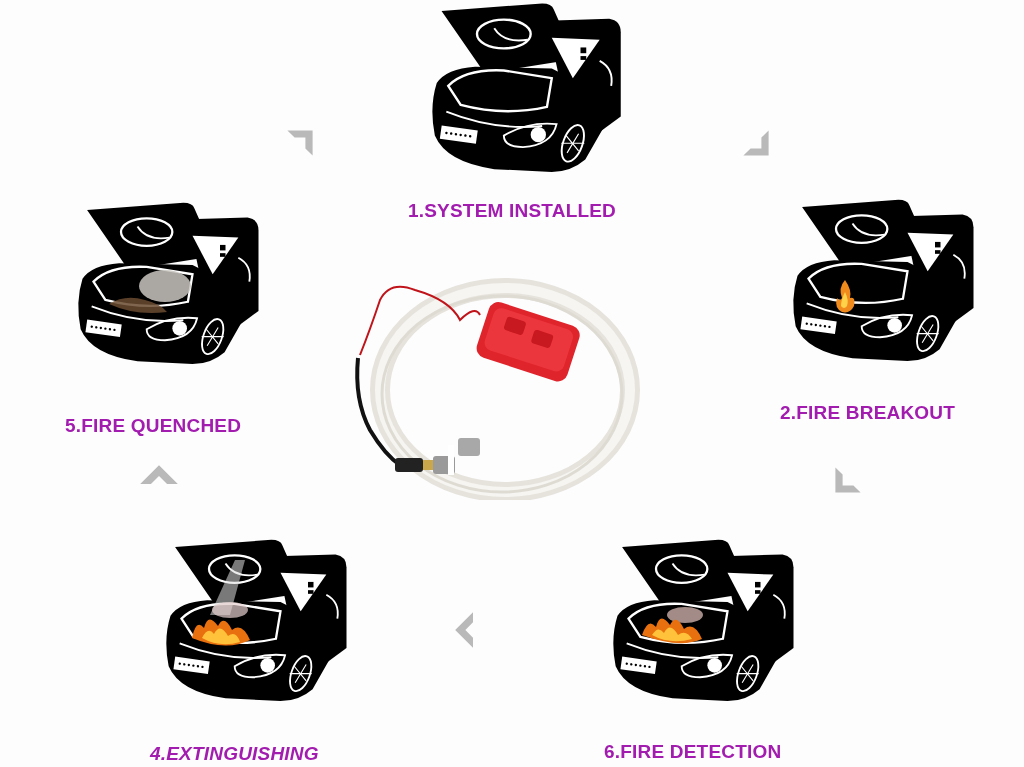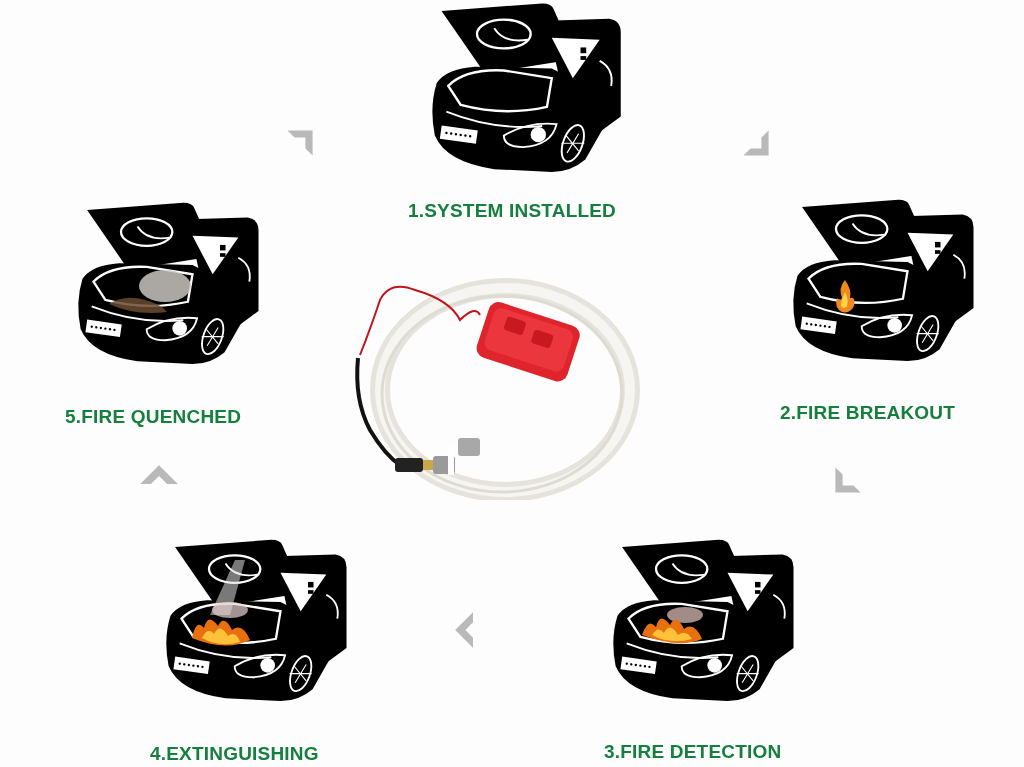--- a/index.html
+++ b/index.html
@@ -1,20 +1,20 @@
 <!DOCTYPE html>
 <html><head>
 <meta charset="utf-8">
 <style>
   html, body { margin:0; padding:0; }
   body { width:1024px; height:767px; background:#fdfdfd; position:relative; overflow:hidden;
          font-family:"Liberation Sans", "DejaVu Sans", sans-serif; }
   .stage { position:absolute; }
   .car { position:absolute; }
-  .label { position:absolute; font-weight:bold; font-size:19px; color:#15803d; letter-spacing:0.2px; white-space:nowrap; }
+  .label { position:absolute; font-weight:bold; font-size:19px; color:#a21caf; letter-spacing:0.2px; white-space:nowrap; }
   .arrow { position:absolute; }
   .center { position:absolute; }
 </style>
 </head>
 <body>
 
 <svg width="0" height="0" style="position:absolute">
   <defs>
     <symbol id="car" viewBox="0 0 240 190">
 
@@ -75,45 +75,45 @@
 
 <div class="stage">
   <svg class="car" style="left:590px;top:535px;width:220px;height:180px;">
       <use href="#car"></use>
     </svg>
   <svg style="position:absolute;left:640px;top:605px;width:70px;height:45px;">
     <ellipse cx="45" cy="10" rx="18" ry="8" fill="#e8c8c0" opacity="0.7"></ellipse>
     <path d="M2 30 Q8 12 16 22 Q20 6 30 20 Q36 8 44 24 Q54 16 62 34 Q40 44 2 30 Z" fill="#e8700e"></path>
     <path d="M12 30 Q18 20 24 28 Q30 16 38 30 Q46 24 52 34 Q30 40 12 30 Z" fill="#ffc23a"></path>
   </svg>
-  <div class="label" style="left:604px;top:741px;">3.FIRE DETECTION</div>
+  <div class="label" style="left:604px;top:741px;">6.FIRE DETECTION</div>
 </div>
 
 <div class="stage">
   <svg class="car" style="left:143px;top:535px;width:220px;height:180px;">
       <use href="#car"></use>
     </svg>
   <svg style="position:absolute;left:190px;top:560px;width:75px;height:95px;">
     <path d="M45 0 L55 0 L40 55 L20 55 Z" fill="#ddd" opacity="0.55"></path>
     <ellipse cx="40" cy="50" rx="18" ry="8" fill="#e8d0d0" opacity="0.7"></ellipse>
     <path d="M2 78 Q6 58 14 68 Q18 52 28 66 Q34 54 42 70 Q52 62 60 80 Q36 92 2 78 Z" fill="#e8700e"></path>
     <path d="M12 78 Q18 66 24 74 Q30 62 38 76 Q46 70 50 82 Q30 88 12 78 Z" fill="#ffc23a"></path>
   </svg>
-  <div class="label" style="left:150px;top:743px;">4.EXTINGUISHING</div>
+  <div class="label" style="left:150px;top:743px;font-style:italic;">4.EXTINGUISHING</div>
 </div>
 
 <div class="stage">
   <svg class="car" style="left:55px;top:198px;width:220px;height:180px;">
       <use href="#car"></use>
     </svg>
   <svg style="position:absolute;left:105px;top:268px;width:90px;height:50px;">
     <ellipse cx="60" cy="18" rx="26" ry="16" fill="#c9c6c0" opacity="0.85"></ellipse>
     <path d="M4 36 Q20 26 40 32 Q56 36 62 44 Q30 48 4 36 Z" fill="#6a4a30" opacity="0.85"></path>
   </svg>
-  <div class="label" style="left:65px;top:406px;">5.FIRE QUENCHED</div>
+  <div class="label" style="left:65px;top:415px;">5.FIRE QUENCHED</div>
 </div>
 
 <svg class="arrow" style="left:282px;top:125px;width:36px;height:36px;">
   <use href="#chev"></use>
 </svg>
 <svg class="arrow" style="left:738px;top:125px;width:36px;height:36px;transform:rotate(90deg);">
   <use href="#chev"></use>
 </svg>
 <svg class="arrow" style="left:830px;top:462px;width:36px;height:36px;transform:rotate(180deg);">
   <use href="#chev"></use>

